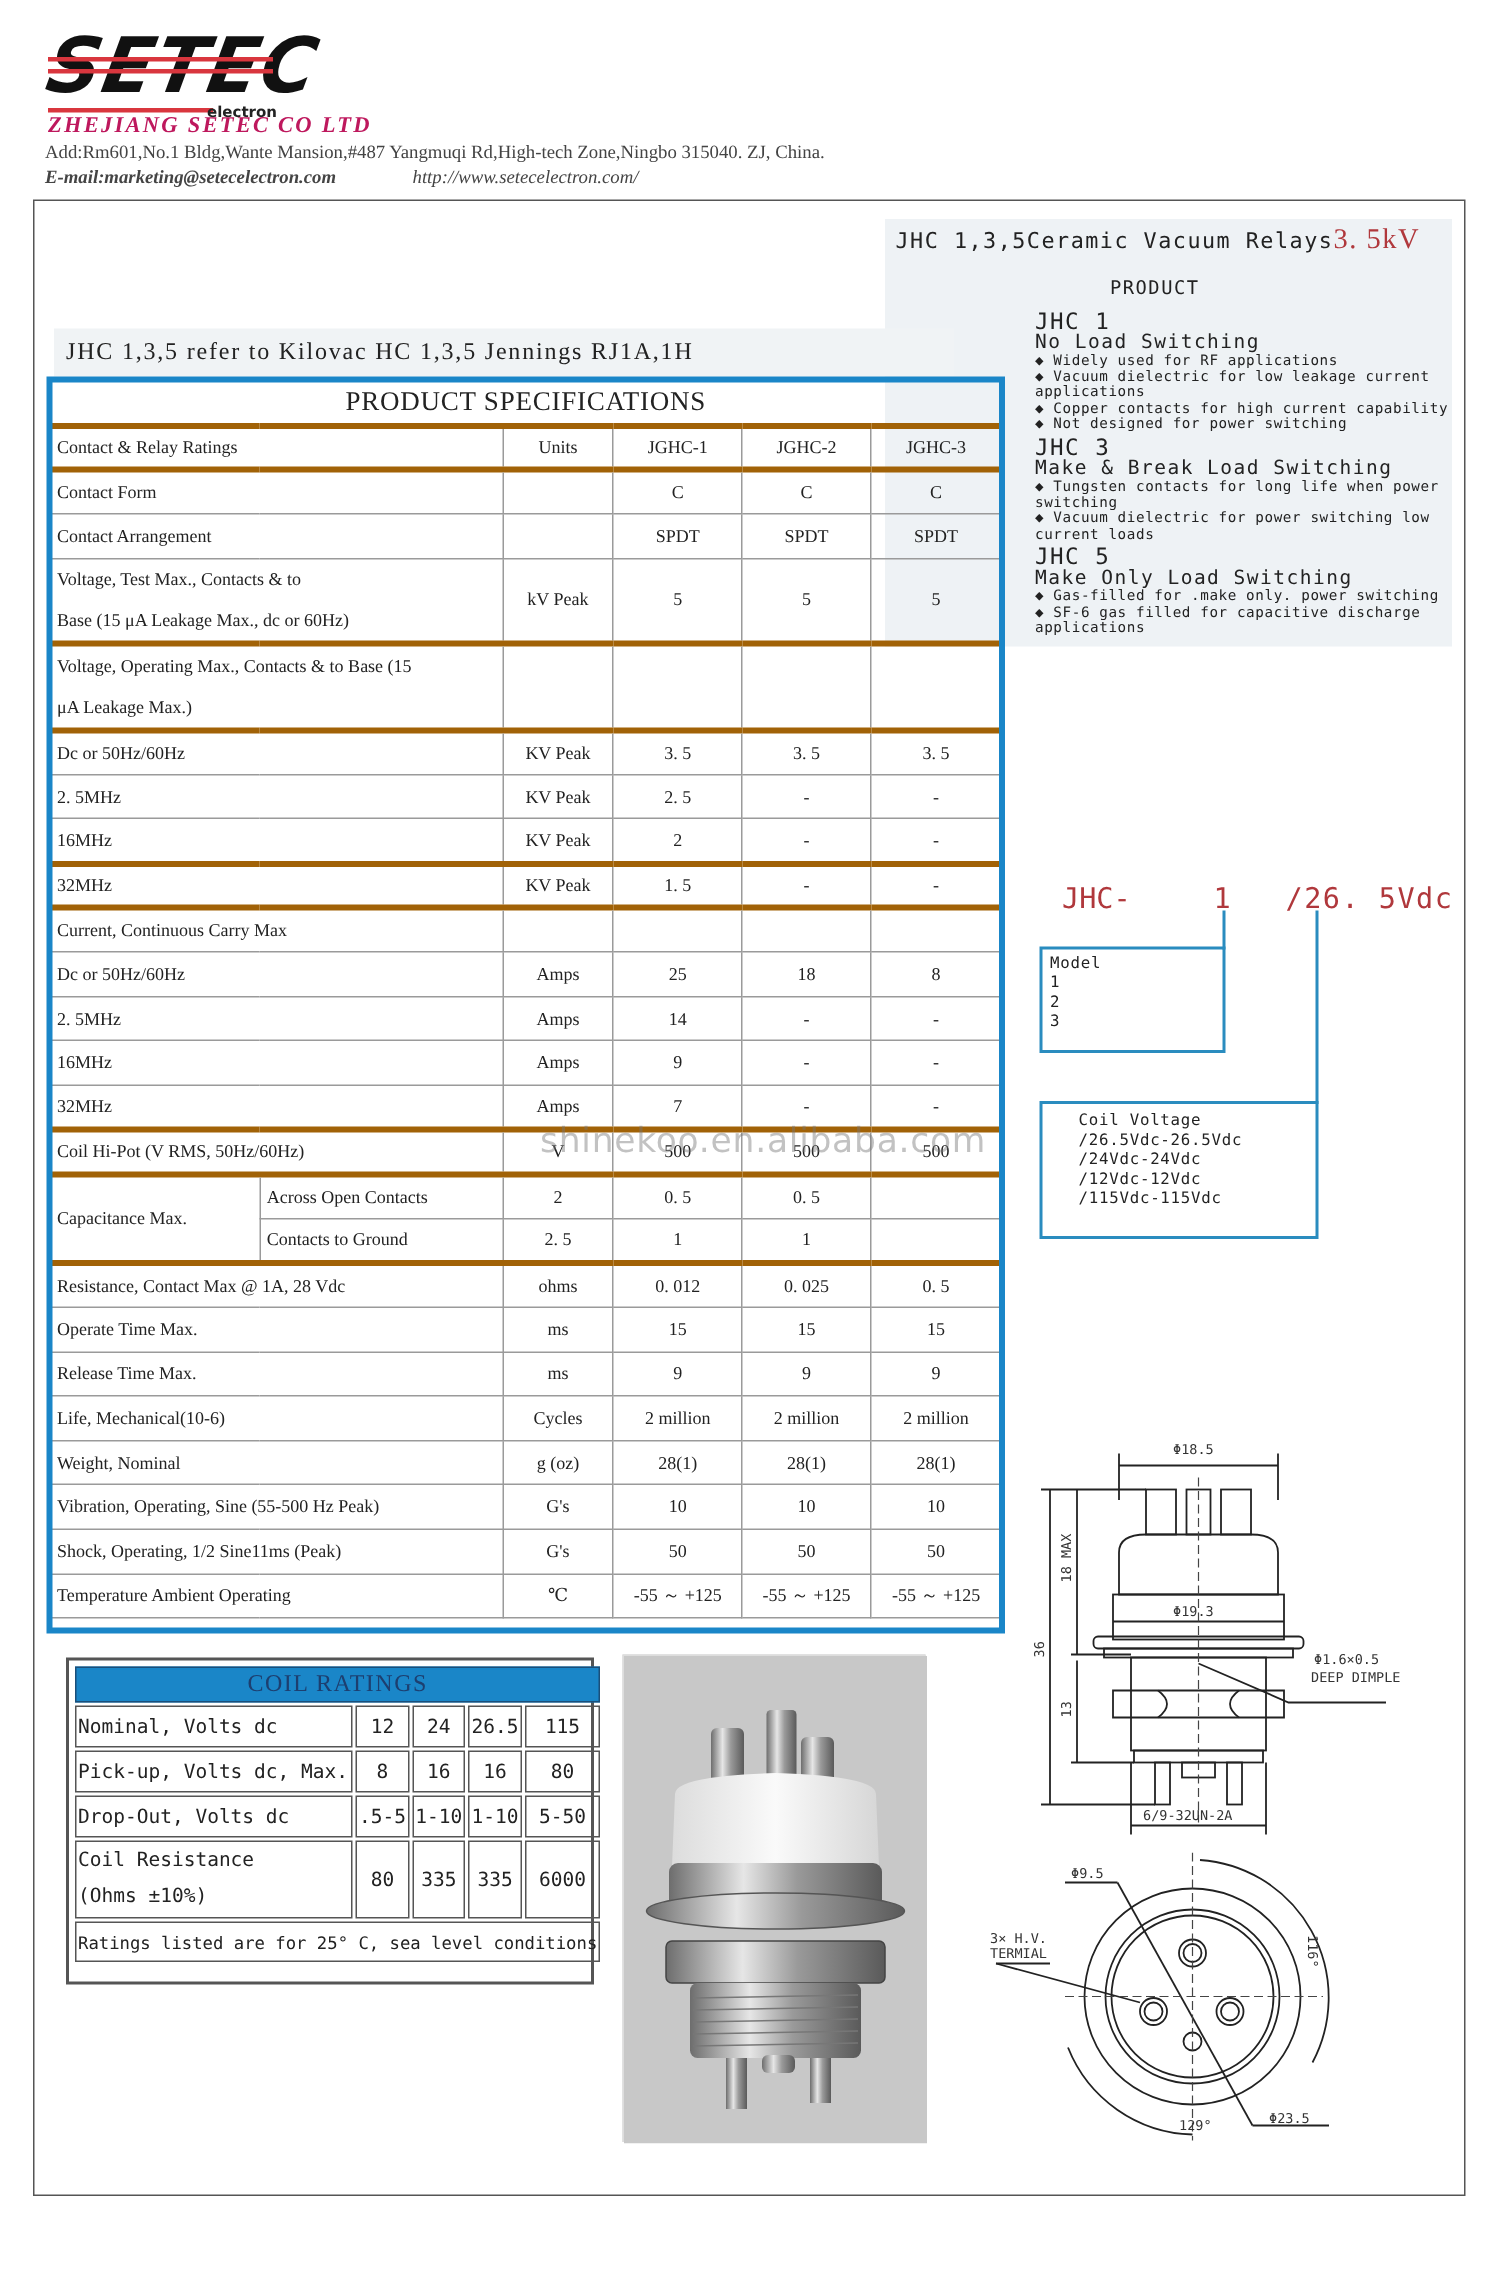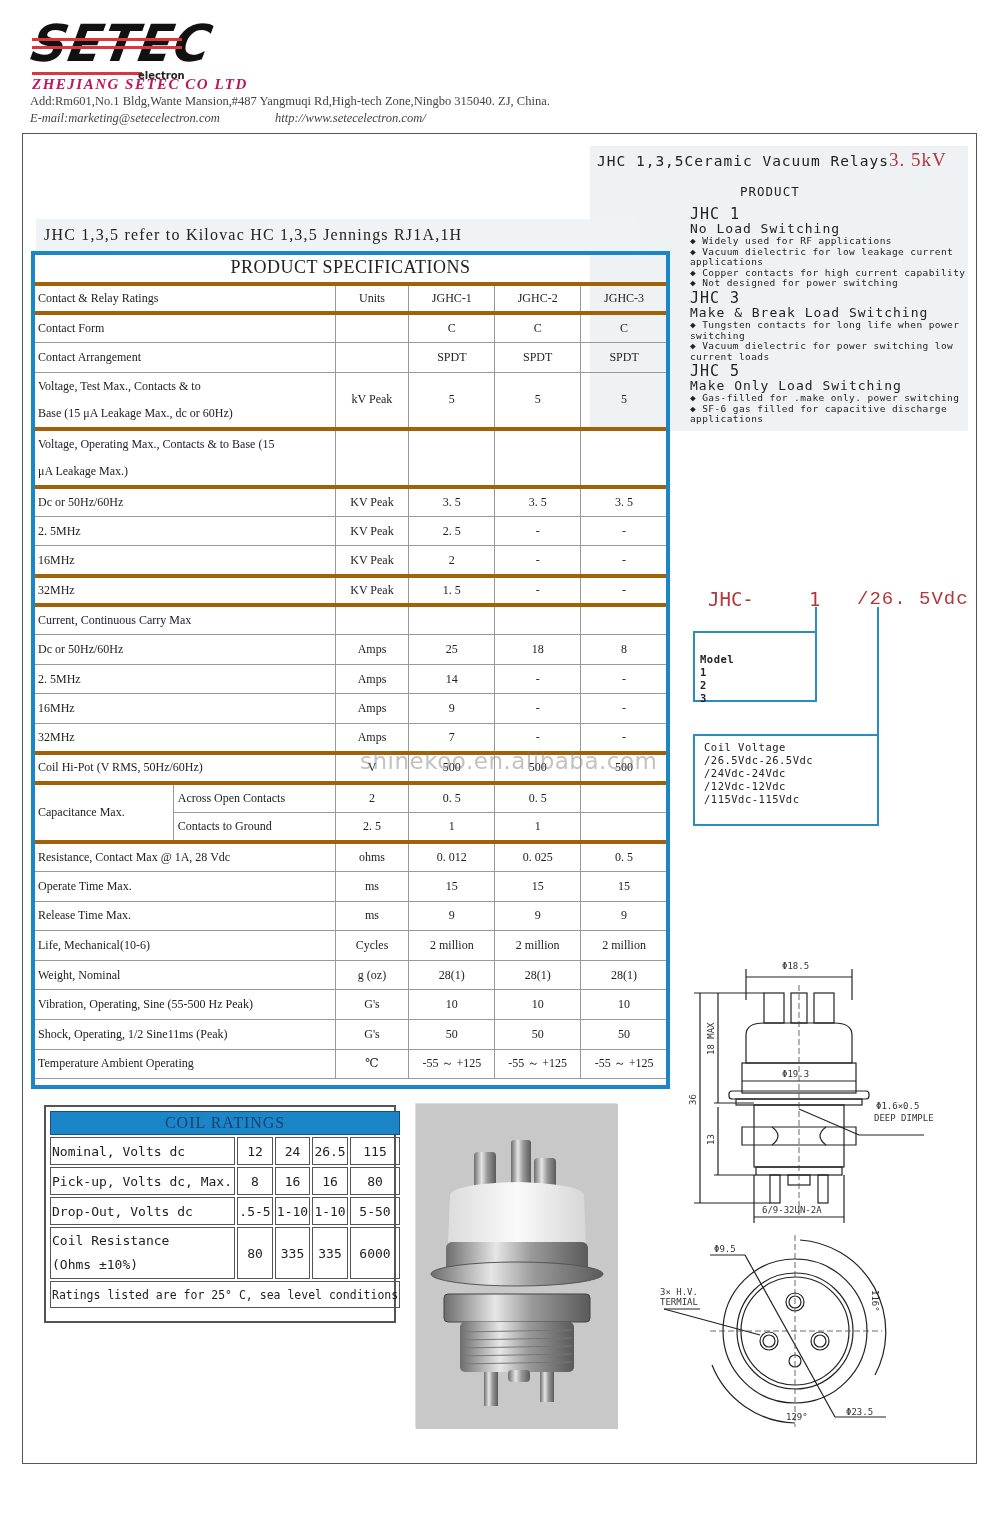--- a/index.html
+++ b/index.html
@@ -17,21 +17,21 @@
   #logo .word {
     position: absolute; left: 0; top: 0; font-family: "DejaVu Sans", sans-serif;
     font-weight: bold; font-style: italic; font-size: 50px; line-height: 52px;
     letter-spacing: 1px; color: #111; transform: skewX(-10deg) scaleY(1.02);
   }
   #logo .stripe { position: absolute; left: 0; width: 150px; height: 3px; background: #d9363e; }
   #logo .under { position: absolute; left: 0; top: 66px; width: 110px; height: 3px; background: #d9363e; }
   #logo .tag { position: absolute; left: 106px; top: 62px; font-family: "DejaVu Sans", sans-serif; font-size: 10px; font-weight: bold; color: #222; }
   #company { left: 32px; top: 76px; font-size: 15px; font-style: italic; font-weight: bold; letter-spacing: 1.5px; color: #be185d; }
   #address { left: 30px; top: 94px; font-size: 12.5px; color: #444; }
-  #email { left: 30px; top: 111px; font-size: 12.5px; font-style: italic; color: #444; }
+  #email { left: 30px; top: 111px; font-size: 12.5px; font-style: italic; color: #444; font-weight: bold; }
   #url { left: 275px; top: 111px; font-size: 12.5px; font-style: italic; color: #444; }
 
   
   #frame { left: 22px; top: 133px; width: 955px; height: 1331px; border: 1.5px solid #555; }
 
   
   #features { left: 590px; top: 146px; width: 378px; height: 285px; background: #eef2f5; }
   #series-title { left: 597px; top: 153px; font-size: 14.5px; letter-spacing: 1px; }
   #series-kv { left: 889px; top: 149px; font-size: 19px; color: #b0383c; letter-spacing: 1px; }
   #features-heading { left: 740px; top: 184px; font-size: 12.5px; letter-spacing: 1px; }
@@ -58,23 +58,23 @@
   #coil td.c { text-align: center; }
   #coil .hdr td { background: #1a86c8; color: #1d3f70; text-align: center; font-family: "Liberation Serif", serif; font-size: 16px; letter-spacing: 1px; height: 24px; border-color: #1a4f7a; }
   #coil .note td { font-size: 11.5px; text-align: center; height: 27px; }
 
   
   #photo { left: 415px; top: 1103px; width: 202px; height: 325px; background: #c9c9c9; border: 1px solid #ddd; }
 
   
   #desig-model-prefix { left: 708px; top: 588px; font-size: 19px; color: #b0383c; }
   #desig-model-num { left: 809px; top: 588px; font-size: 19px; color: #b0383c; }
-  #desig-volt { left: 857px; top: 588px; font-size: 19px; color: #b0383c; letter-spacing: 1px; font-family: Liberation Mono, monospace; }
-  #model-box { left: 693px; top: 631px; width: 124px; height: 71px; border: 2px solid #2a8cbf; padding: 20px 5px; font-weight: bold; }
-  #volt-box { left: 693px; top: 734px; width: 186px; height: 92px; border: 2px solid #2a8cbf; padding: 5px 9px; }
+  #desig-volt { left: 857px; top: 588px; font-size: 19px; color: #b0383c; letter-spacing: 1px; }
+  #model-box { left: 693px; top: 631px; width: 124px; height: 71px; border: 2px solid #2a8cbf; padding: 3px 5px; }
+  #volt-box { left: 693px; top: 734px; width: 186px; height: 92px; border: 2px solid #2a8cbf; padding: 5px 24px; }
   .box-line { font-size: 10.5px; line-height: 13px; letter-spacing: 0.5px; }
   #leader1 { left: 815px; top: 607px; width: 2px; height: 26px; background: #2a8cbf; }
   #leader2 { left: 877px; top: 607px; width: 2px; height: 129px; background: #2a8cbf; }
 
   
   #side-drawing { left: 684px; top: 955px; width: 290px; height: 270px; }
   #end-drawing { left: 650px; top: 1235px; width: 250px; height: 195px; }
   .dim { font-family: "DejaVu Sans Mono", monospace; font-size: 9px; fill: #333; }
 </style>
 </head>

